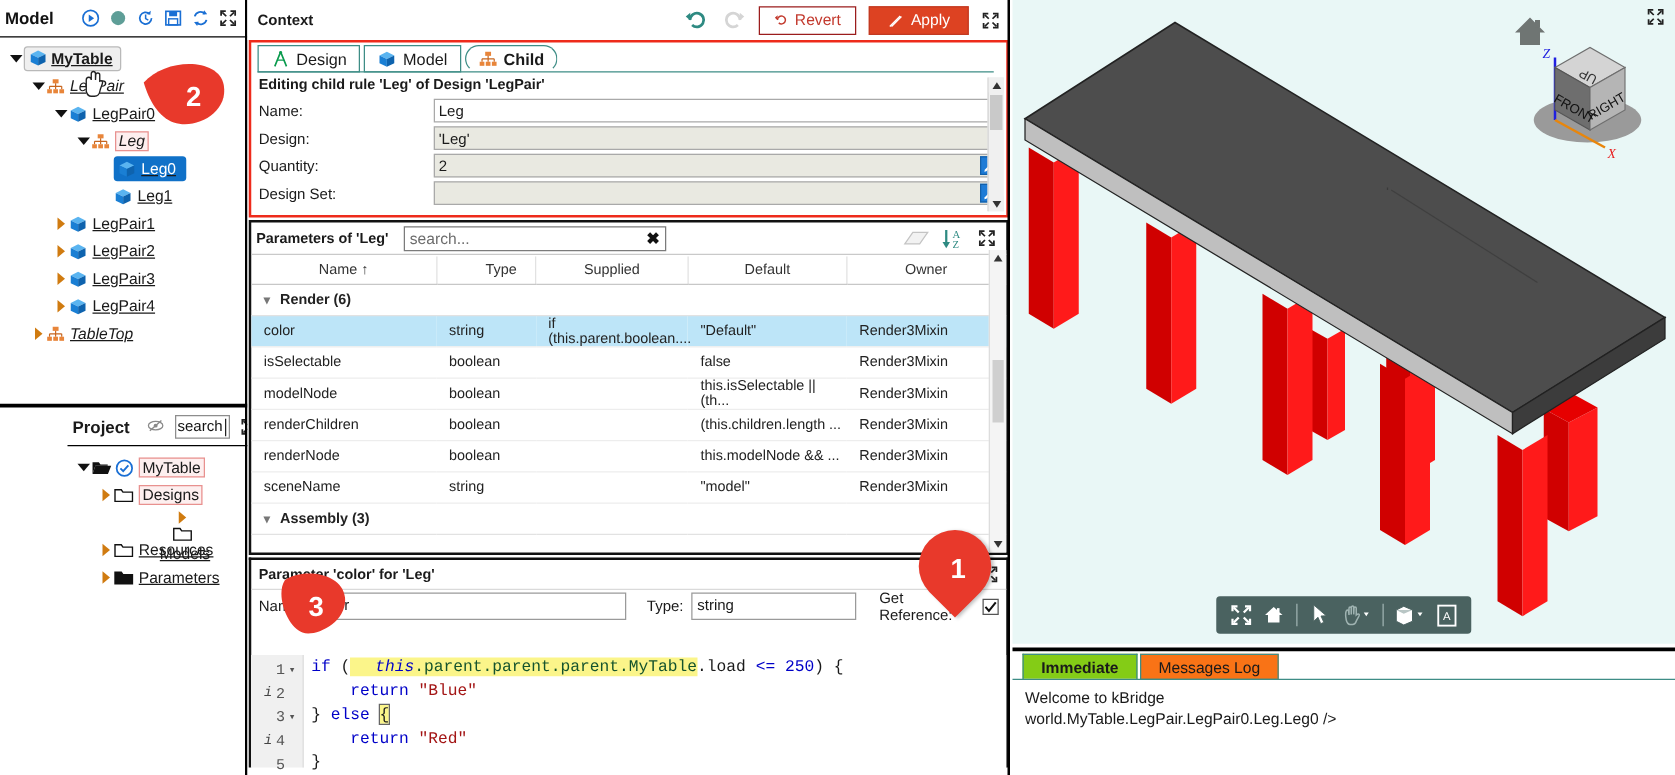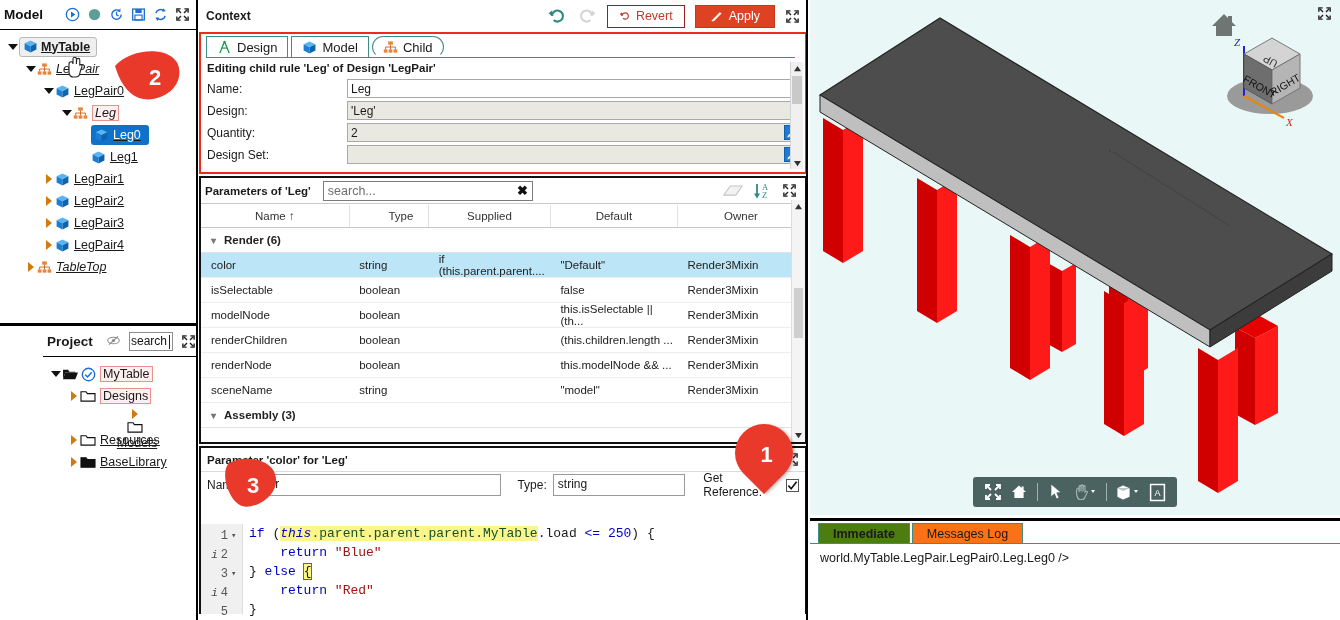--- a/index.html
+++ b/index.html
@@ -77,21 +77,21 @@
   .ctx-body {
     margin:0 1px; border:2px solid #EE2B1B; border-top-width:2px;
     height:142px; background:#fff; position:relative;
   }
   .tabs { display:flex; align-items:flex-end; height:24px; padding-left:5px; position:relative;}
   .tab {
     height:22px; display:flex; align-items:center; gap:5px; padding:0 10px;
     border:1px solid #3E8D86; background:#fff; margin-right:3px; font-size:13px;
     border-bottom:1px solid #3E8D86; cursor:pointer;
   }
-  .tab.active { border-bottom:1px solid #fff; font-weight:normal;border-radius:11px; }
+  .tab.active { border-bottom:1px solid #fff; font-weight:bold;border-radius:11px; }
   .tab-underline { position:absolute; left:5px; right:10px; bottom:0px; height:1px; background:#3E8D86; }
 
   .edit-note { font-size:11.5px; font-weight:bold; padding:4px 0 4px 6px; }
   .frow { display:flex; align-items:center; height:21px; margin-bottom:1px; padding-left:6px; }
   .flabel { width:140px; font-size:12px; }
   .finput {
     flex:1; height:19px; border:1px solid #a9a9a9; background:#E9E9E1;
     font-size:12px; padding:1px 3px; display:flex; align-items:center;
     margin-right:4px; position:relative;
   }
@@ -149,40 +149,40 @@
   .gln { height:19px; display:flex; align-items:center; justify-content:flex-end; padding-right:5px;
          font-size:12px; color:#555; font-family:"Liberation Mono", monospace; gap:3px;}
   .gln .fold { color:#555; font-size:9px; width:6px;}
   .gln .inf { font-style:italic; color:#444; font-size:11px; }
   .codelines { flex:1; padding:2px 0 0 6px; }
   .cl { height:19px; white-space:pre; }
   .k { color:#0000C8; }
   .str { color:#A31515; }
   .num { color:#0000C8; }
   .hl { background:#FBF58A; }
-  .ital-b { font-style:italic; color:#0000C8; }
+  .ital-b { font-style:italic; color:#0000C8;margin-left:20px; }
   .cursor-box { outline:1px solid #666; background:#FBF58A; }
 
   
   .right-col { position:absolute; left:808px; top:0; width:532px; height:620px; }
   .viewport { position:absolute; left:2px; top:0; right:0; height:515px; background:#E9F7F6; overflow:hidden;}
   .vp-expand { position:absolute; right:8px; top:6px; }
 
   .vtoolbar {
     position:absolute; left:50%; transform:translateX(-50%); bottom:8px;
     background:#4A6260; border-radius:3px; height:30px; display:flex; align-items:center;
     gap:2px; padding:0 8px;
   }
   .vtb-sep { width:1px; height:18px; background:#9FB3B1; margin:0 4px; }
   .vtb-btn { width:24px;height:24px; display:flex;align-items:center;justify-content:center; cursor:pointer;}
 
   .imm-panel { position:absolute; left:2px; top:518px; right:0; bottom:0; background:#fff; border-top:3px solid #000; }
   .imm-tabs { display:flex; align-items:flex-end; height:23px; padding-left:8px; position:relative;}
   .imm-tab { height:21px; display:flex;align-items:center; padding:0 14px; border:1px solid #3E8D86;
-             background:#4d7c0f; font-size:12.5px; margin-right:2px; cursor:pointer; }
+             background:#84cc16; font-size:12.5px; margin-right:2px; cursor:pointer; }
   .imm-tab.active { font-weight:bold; border-bottom-color:#fff; }
   .imm-tab.inactive { background:#f97316; }
   .imm-line { position:absolute; left:0; right:0; bottom:0; height:1px; background:#3E8D86; }
   .imm-body { padding:6px 10px; font-size:12.5px; line-height:17px; }
 
   
   .callout { position:absolute; width:58px; height:58px; z-index:50; }
   .callout .bubble {
     position:absolute; inset:0; background:#E8392B; border-radius:50% 50% 50% 0;
     transform:rotate(-45deg); box-shadow:1px 2px 3px rgba(0,0,0,0.25);
@@ -376,21 +376,21 @@
               <rect x="0.8" y="10" width="4" height="3.5" fill="#E8853A"></rect>
               <rect x="6" y="10" width="4" height="3.5" fill="#E8853A"></rect>
               <rect x="11.2" y="10" width="4" height="3.5" fill="#E8853A"></rect>
             </svg></span>
           <span class="tlabel ital">TableTop</span>
         </div>
       </div>
 
     <div class="divider-h" style="top:323px;"></div>
 
-    <div style="position:absolute; left:5px; top:326px; width:198px;padding-left:38px;">
+    <div style="position:absolute; left:16px; top:326px; width:198px;padding-left:38px;">
       <div class="proj-hdr">
         <span class="title">Project</span>
         <span style="margin-left:auto; display:flex; align-items:center; gap:8px; padding-right:3px;">
           <span class="ic">
             <svg width="15" height="13" viewBox="0 0 16 14">
                 <ellipse cx="8" cy="7" rx="6.2" ry="3.6" fill="none" stroke="#8a8a8a" stroke-width="1.1"></ellipse>
                 <circle cx="8" cy="7" r="1.7" fill="#8a8a8a"></circle>
                 <path d="M3 11.5 L13 2.5" stroke="#8a8a8a" stroke-width="1.2"></path>
               </svg>
           </span>
@@ -452,21 +452,21 @@
               </svg></span>
             <span class="tlabel">Resources</span>
           </div>
           <div class="tnode" style="padding-left: 24px;">
             <span class="tw">
               <span class="caret-r"></span>
             </span>
             <span class="folder-ic"><svg width="16" height="14" viewBox="0 0 17 15">
                 <path d="M1 3 L6.4 3 L7.8 5 L16 5 L16 13 L1 13 Z" fill="#111" stroke="#111" stroke-width="1.2"></path>
               </svg></span>
-            <span class="tlabel">BaseLibrary</span>
+            <span class="tlabel">Parameters</span>
           </div>
         </div>
     </div>
 
     <div class="big-divider" style="left:196px; top:0; width:2px; height:620px;"></div>
   </div>
 
   <div class="mid-col">
 
     <div class="ctx-hdr">
@@ -645,21 +645,21 @@
                 <th style="width: 24%;">Owner</th>
               </tr>
             </thead>
           <tbody id="ptab-body">
               <tr class="grp">
                 <td colspan="5"><span class="chev">▾</span>Render (6)</td>
               </tr>
               <tr class="sel">
                 <td>color</td>
                 <td>string</td>
-                <td>if (this.parent.parent....</td>
+                <td>if (this.parent.boolean....</td>
                 <td>"Default"</td>
                 <td>Render3Mixin</td>
               </tr>
               <tr class="">
                 <td>isSelectable</td>
                 <td>boolean</td>
                 <td></td>
                 <td>false</td>
                 <td>Render3Mixin</td>
               </tr>
@@ -901,20 +901,21 @@
       </div>
     </div>
 
     <div class="imm-panel">
       <div class="imm-tabs" id="imm-tabs">
         <div class="imm-line"></div>
       <div class="imm-tab active">Immediate</div>
           <div class="imm-tab inactive">Messages Log</div>
         </div>
       <div class="imm-body" id="imm-body">
+          <div>Welcome to kBridge</div>
           <div>world.MyTable.LegPair.LegPair0.Leg.Leg0 /&gt;</div>
         </div>
     </div>
   </div>
 
   <div class="callout" style="left:735px; top:424px;">
     <div class="bubble"></div>
       <div class="num">1</div>
   </div>
   <div class="callout" style="left:113px; top:46px; width:72px; height:62px;">

